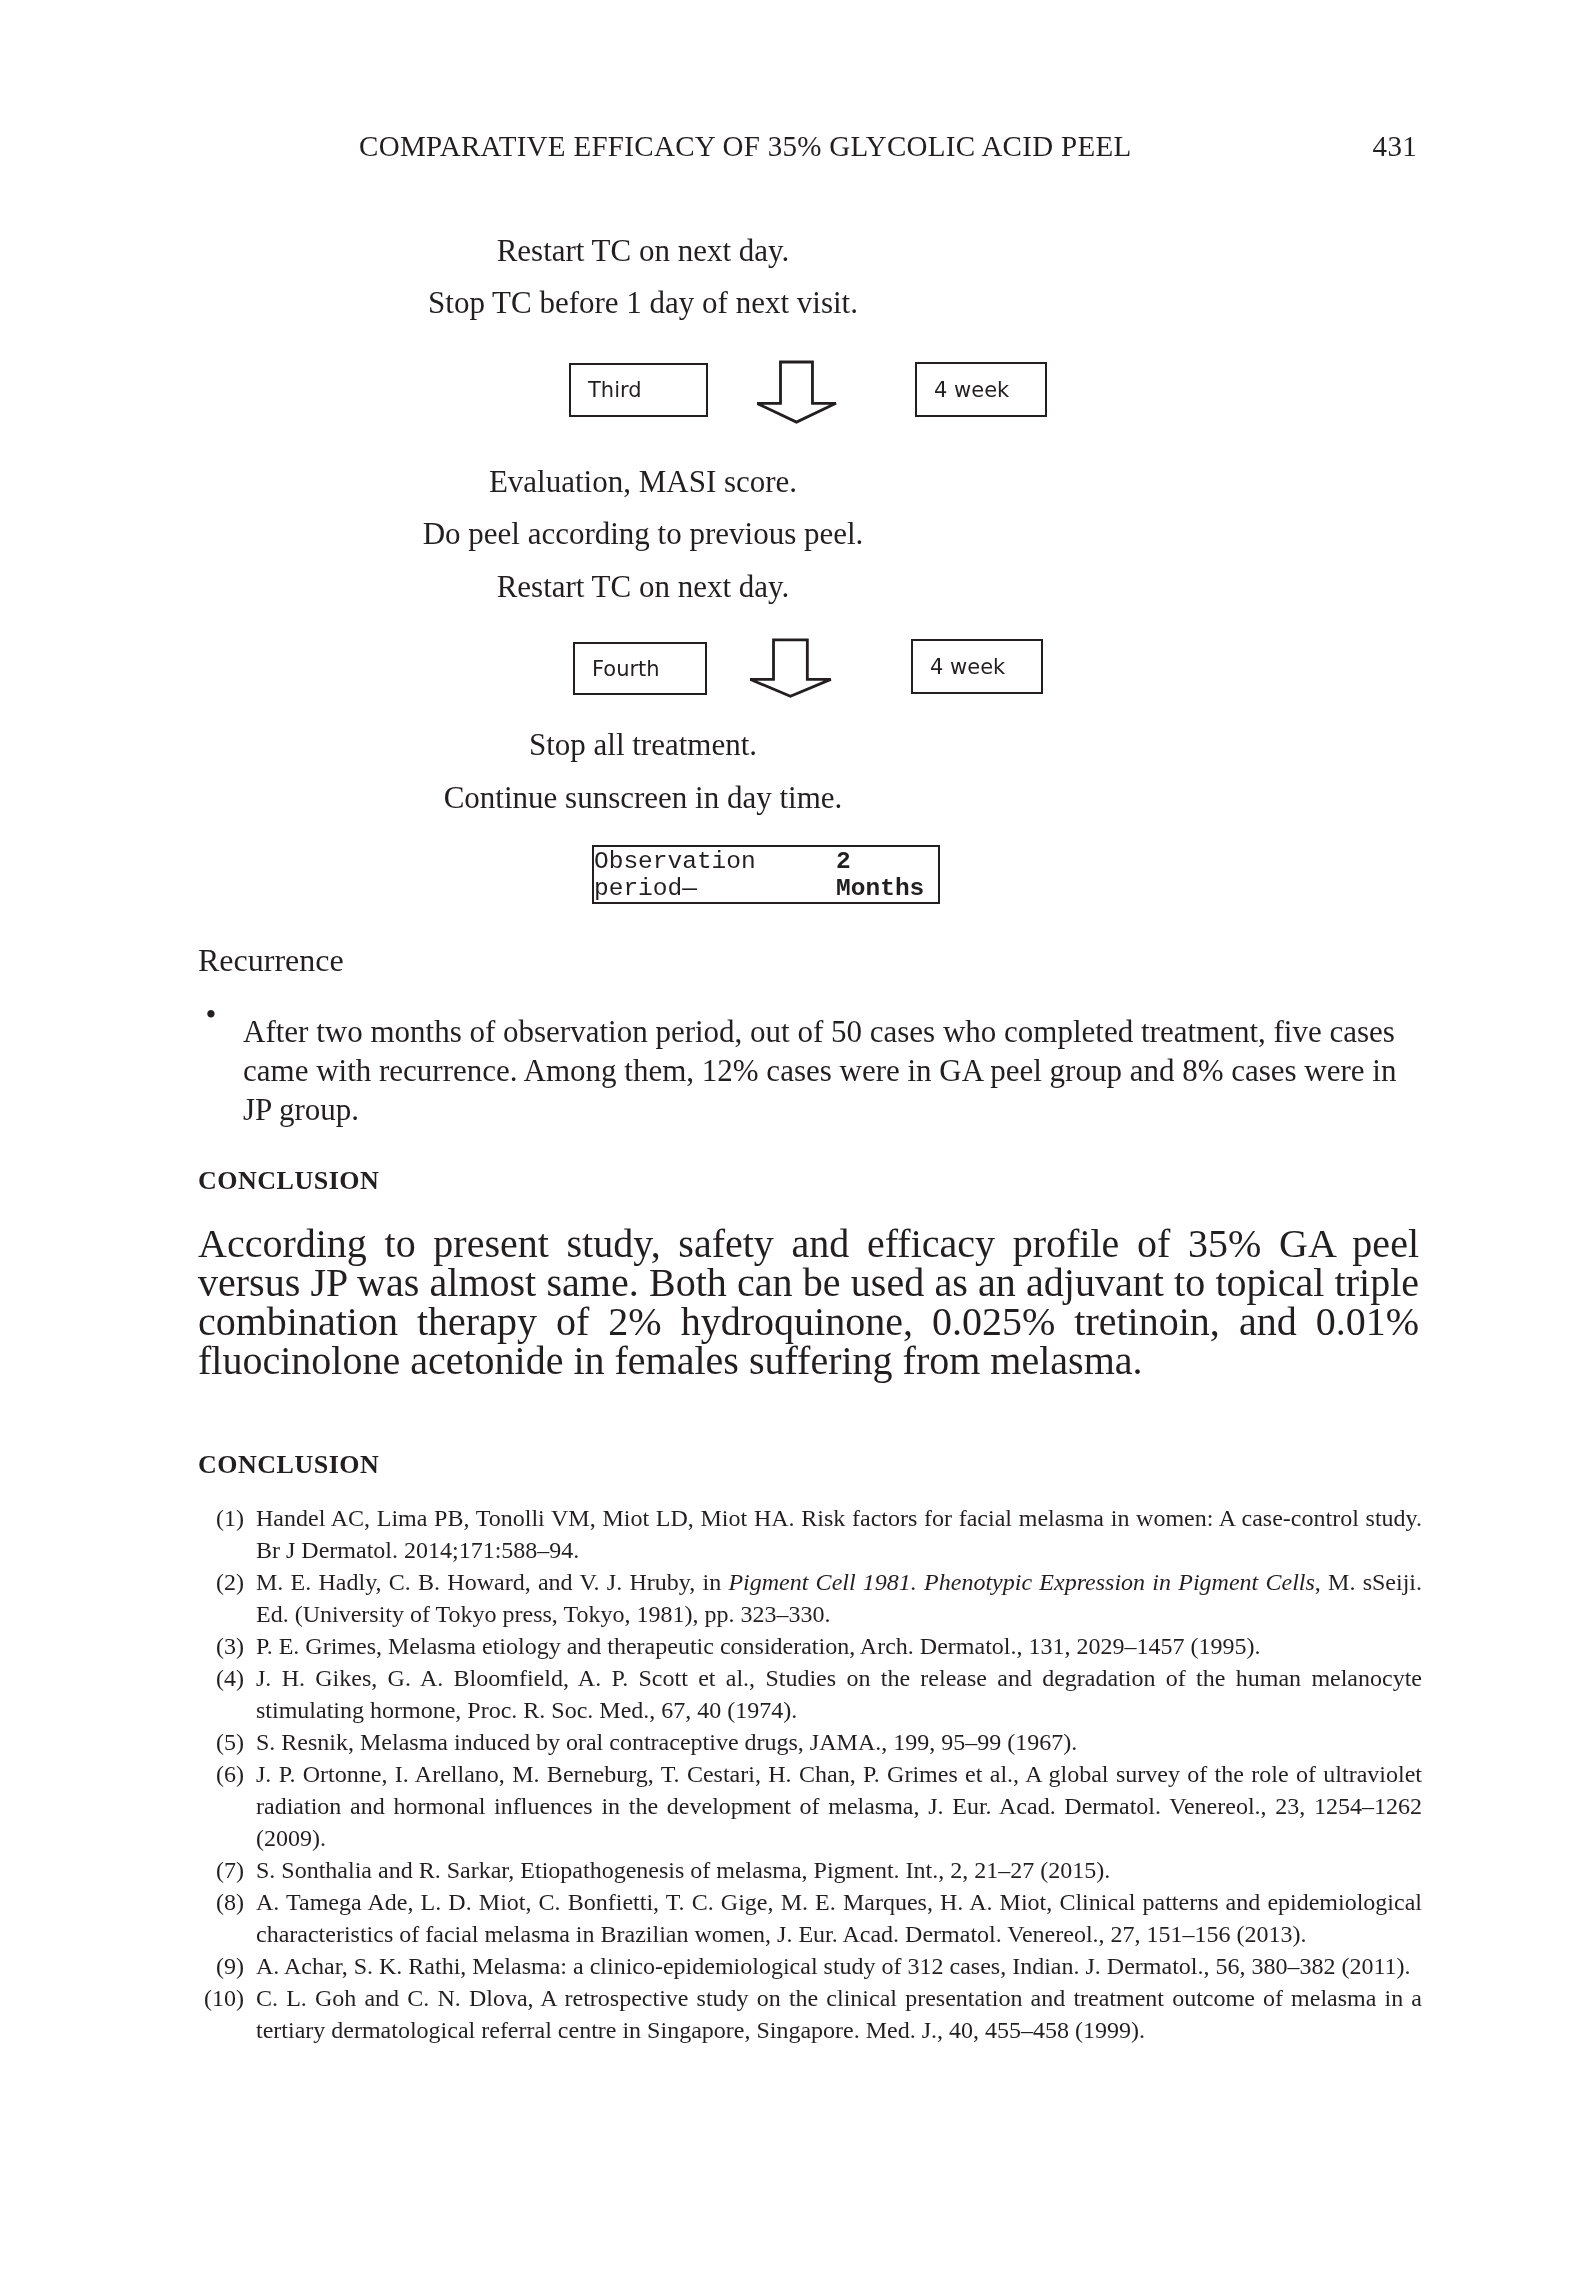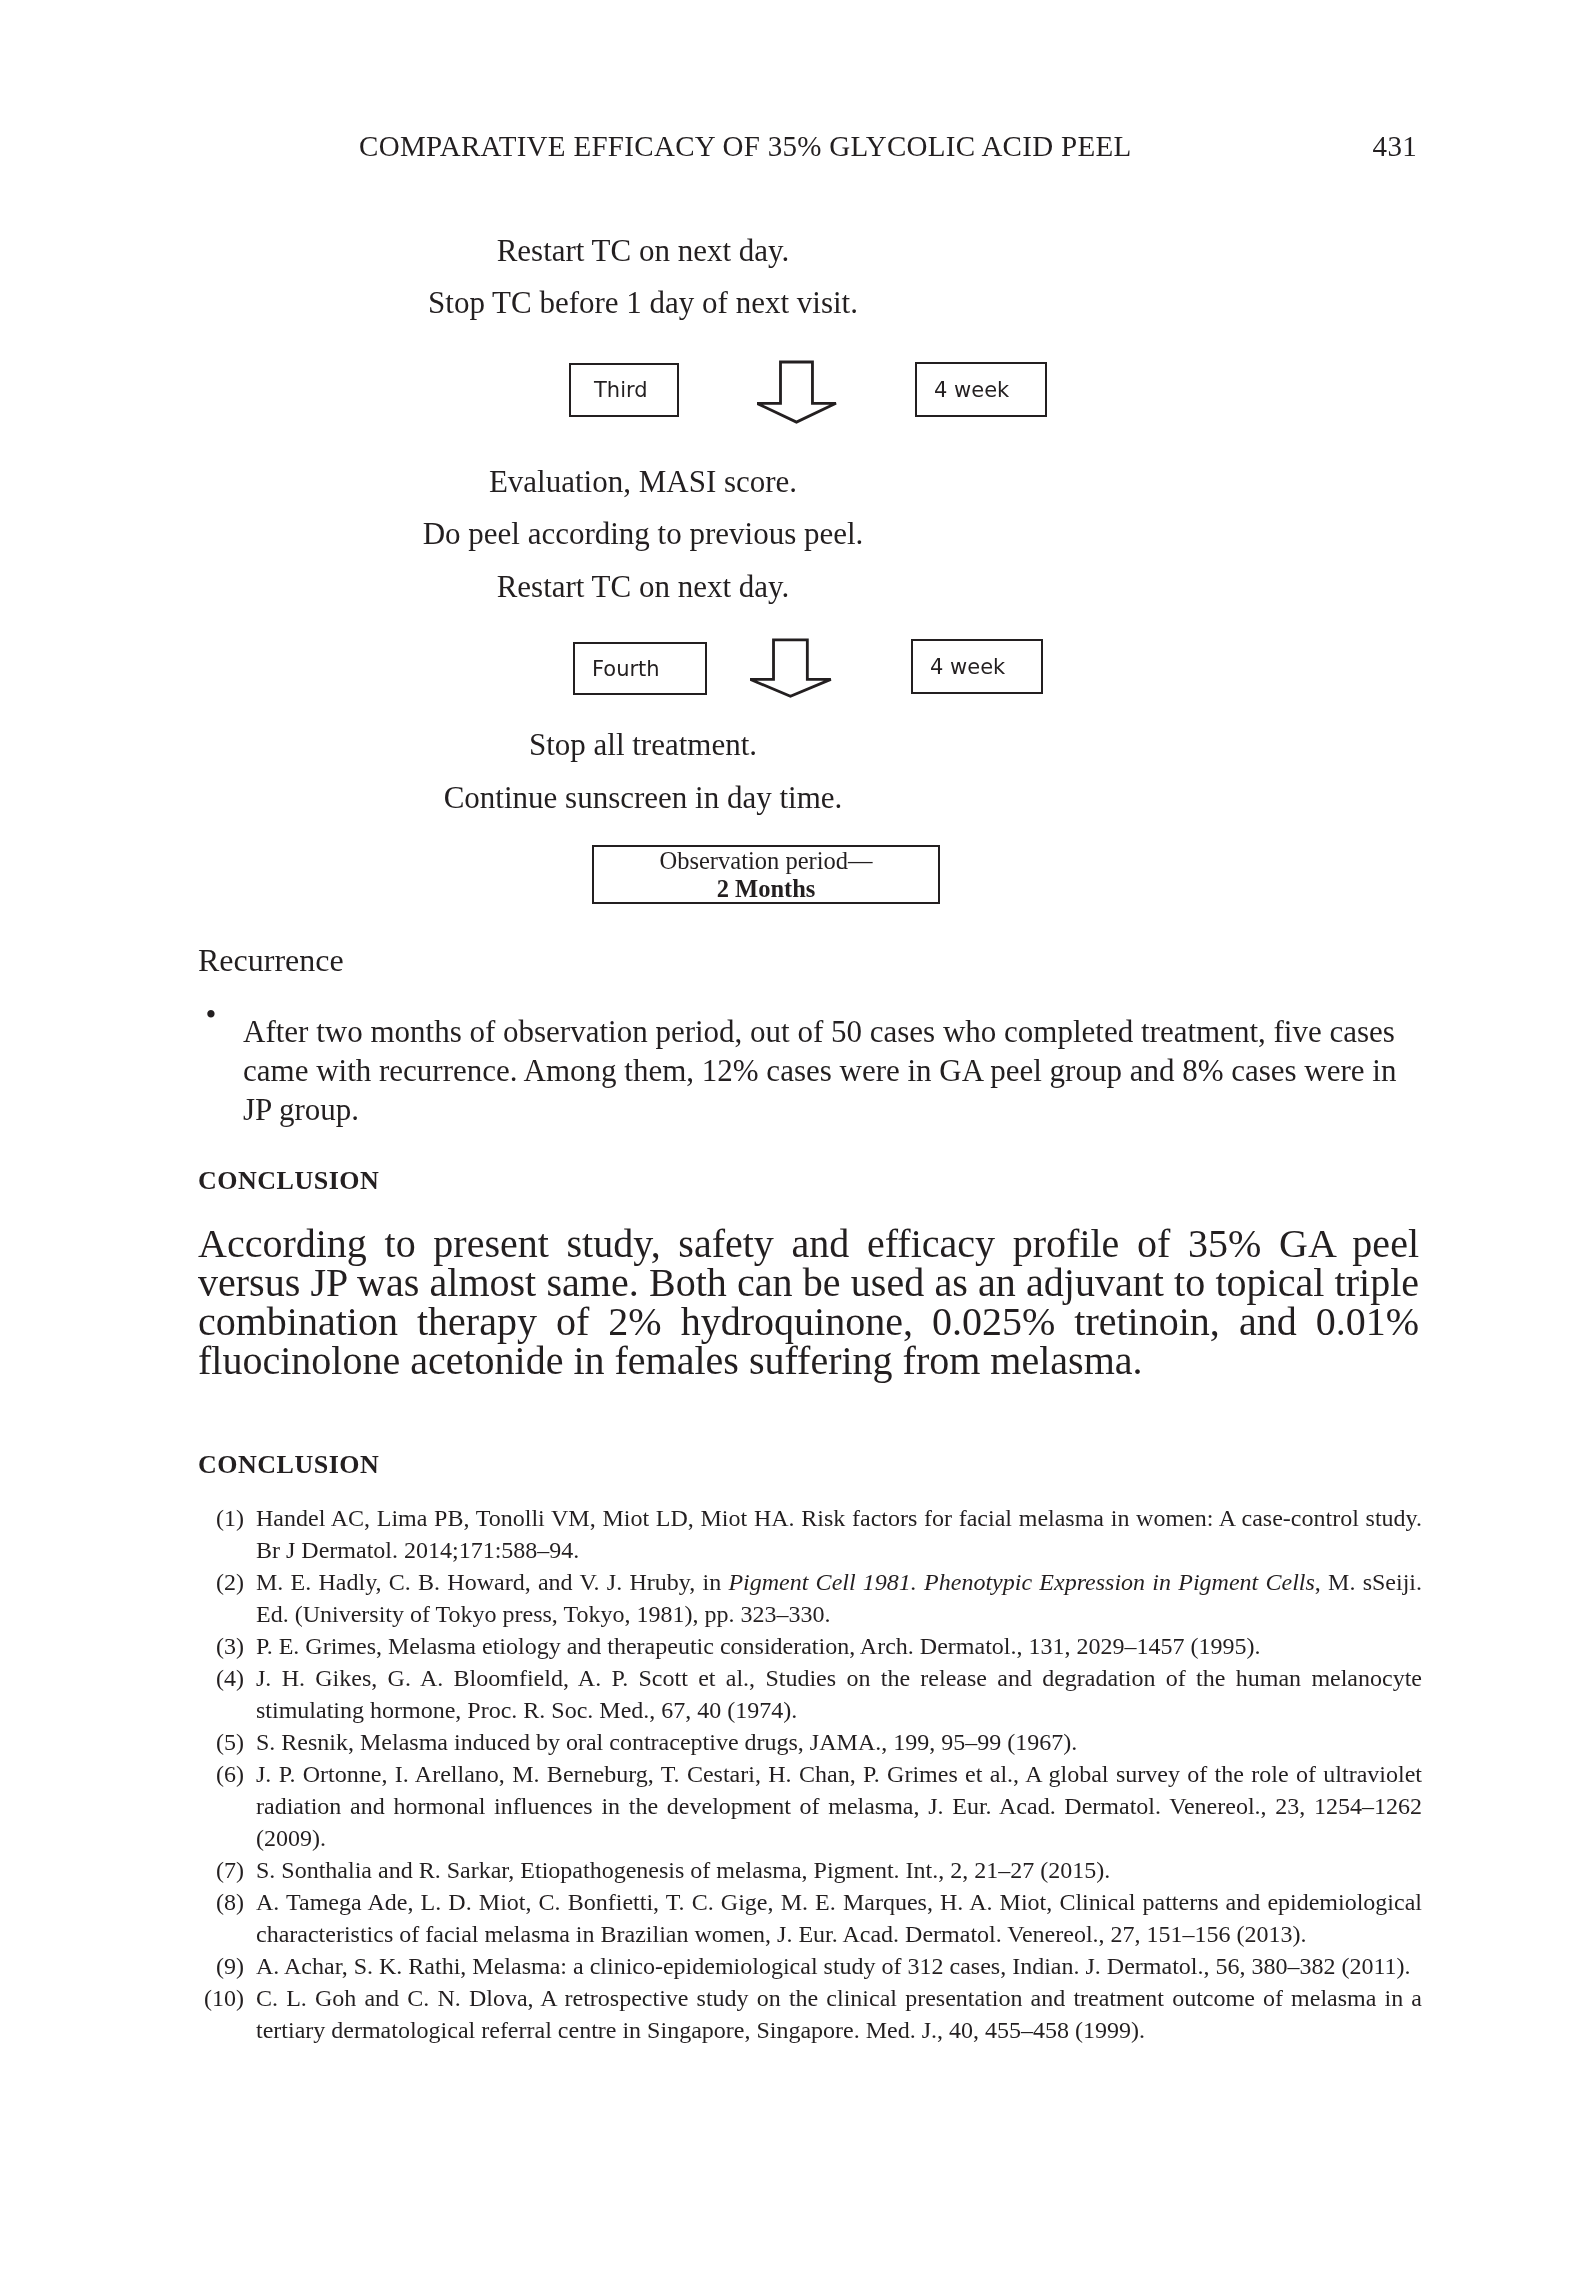--- a/index.html
+++ b/index.html
@@ -7,21 +7,21 @@
          font-family: "Liberation Serif", "DejaVu Serif", serif; color: #231f20; }
   .abs { position: absolute; }
   .header { top: 130px; left: 359px; width: 1058px; font-size: 29px; letter-spacing: 0.3px; }
   .header .title { position: absolute; left: 0; top: 0; white-space: nowrap; }
   .header .pageno { position: absolute; right: 0; top: 0; }
   .center-line { position: absolute; left: 0; width: 1286px; text-align: center; font-size: 31px; line-height: 38px; }
   .box { position: absolute; border: 2.8px solid #231f20; box-sizing: border-box;
          font-family: "DejaVu Sans", "Liberation Sans", sans-serif; font-size: 21px; color: #231f20;
          display: flex; align-items: center; }
   .box span { padding-left: 17px; }
-  .obs-box { font-family: Liberation Serif, serif; font-size: 24.5px; justify-content: flex-start; flex-direction: column; }
+  .obs-box { font-family: Liberation Mono, monospace; font-size: 24.5px; justify-content: space-between; }
   .obs-box b { font-weight: bold; }
   .arrow { position: absolute; }
   .h-recurrence { top: 942px; left: 198px; font-size: 32px; }
   .bullet-para { top: 995px; left: 198px; width: 1224px; font-size: 31px; line-height: 39px; }
   .bullet-para .dot { position: absolute; left: 7.5px; top: 0; }
   .bullet-para .txt { position: absolute; left: 45px; top: 0; width: 1179px; margin-top: 17px; }
   .h-conclusion { top: 1166px; left: 198px; font-size: 26px; font-weight: bold; letter-spacing: 0.5px; }
   .concl { top: 1224px; left: 198px; width: 1221px; font-size: 40px; line-height: 39px; text-align: justify; }
   .h-refs { top: 1450px; left: 198px; font-size: 26px; font-weight: bold; letter-spacing: 0.5px; }
   .refs { top: 1502px; left: 188px; width: 1234px; font-size: 24px; line-height: 32px; }
@@ -34,21 +34,21 @@
 
 <div class="abs header">
   <span class="title">COMPARATIVE EFFICACY OF 35% GLYCOLIC ACID PEEL</span>
   <span class="pageno">431</span>
 </div>
 
 <div>
   <div class="center-line" style="top:232px;">Restart TC on next day.</div>
   <div class="center-line" style="top:284px;">Stop TC before 1 day of next visit.</div>
 
-  <div class="box" style="left:569px; top:363px; width:110px; height:54px;padding-left:6px;">
+  <div class="box" style="left:569px; top:363px; width:139px; height:54px;">
     <span>Third</span>
   </div>
   <svg class="arrow" style="left:757px; top:360px;" width="94" height="66" viewBox="0 0 100 70">
     <polygon points="25,2 59,2 59,46 84,46 42,66 0,46 25,46" fill="none" stroke="#231f20" stroke-width="3"></polygon>
   </svg>
   <div class="box" style="left:915px; top:362px; width:132px; height:55px;">
     <span>4 week</span>
   </div>
 
   <div class="center-line" style="top:463px;">Evaluation, MASI score.</div>

